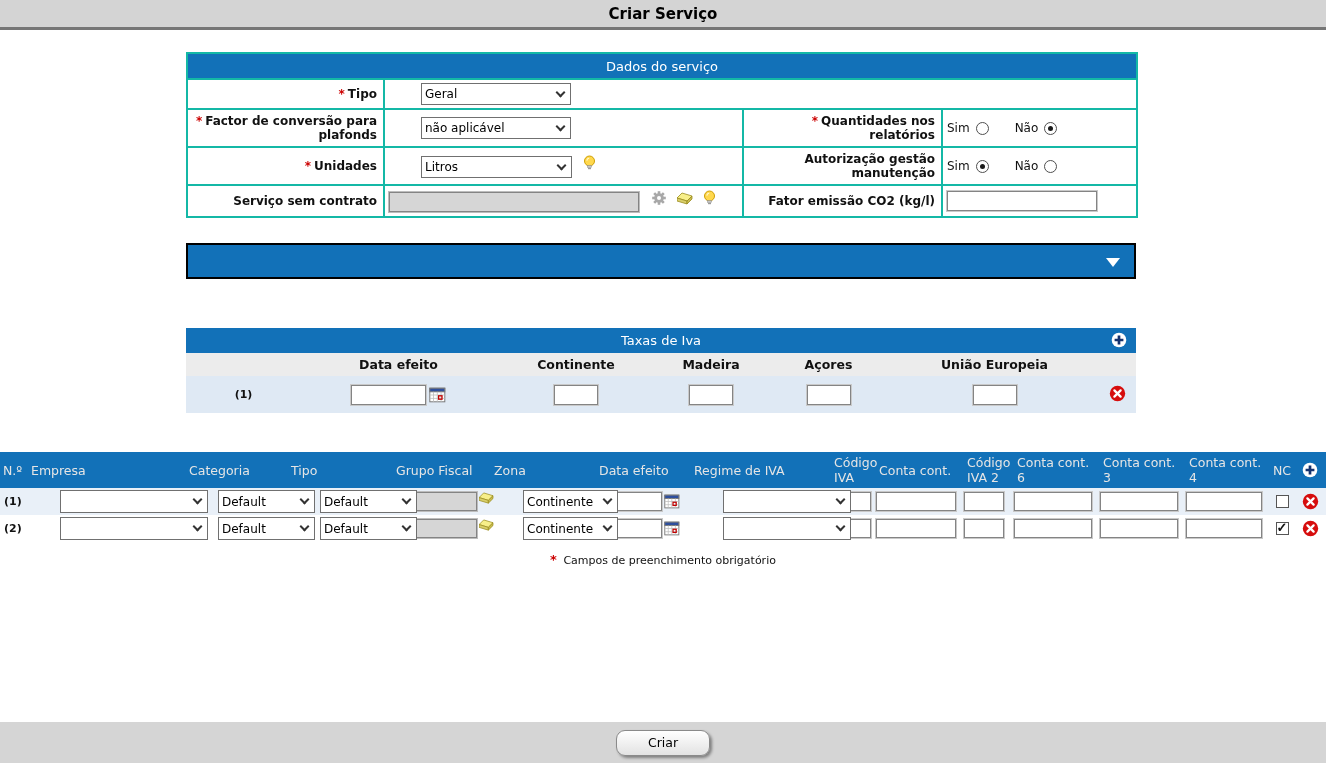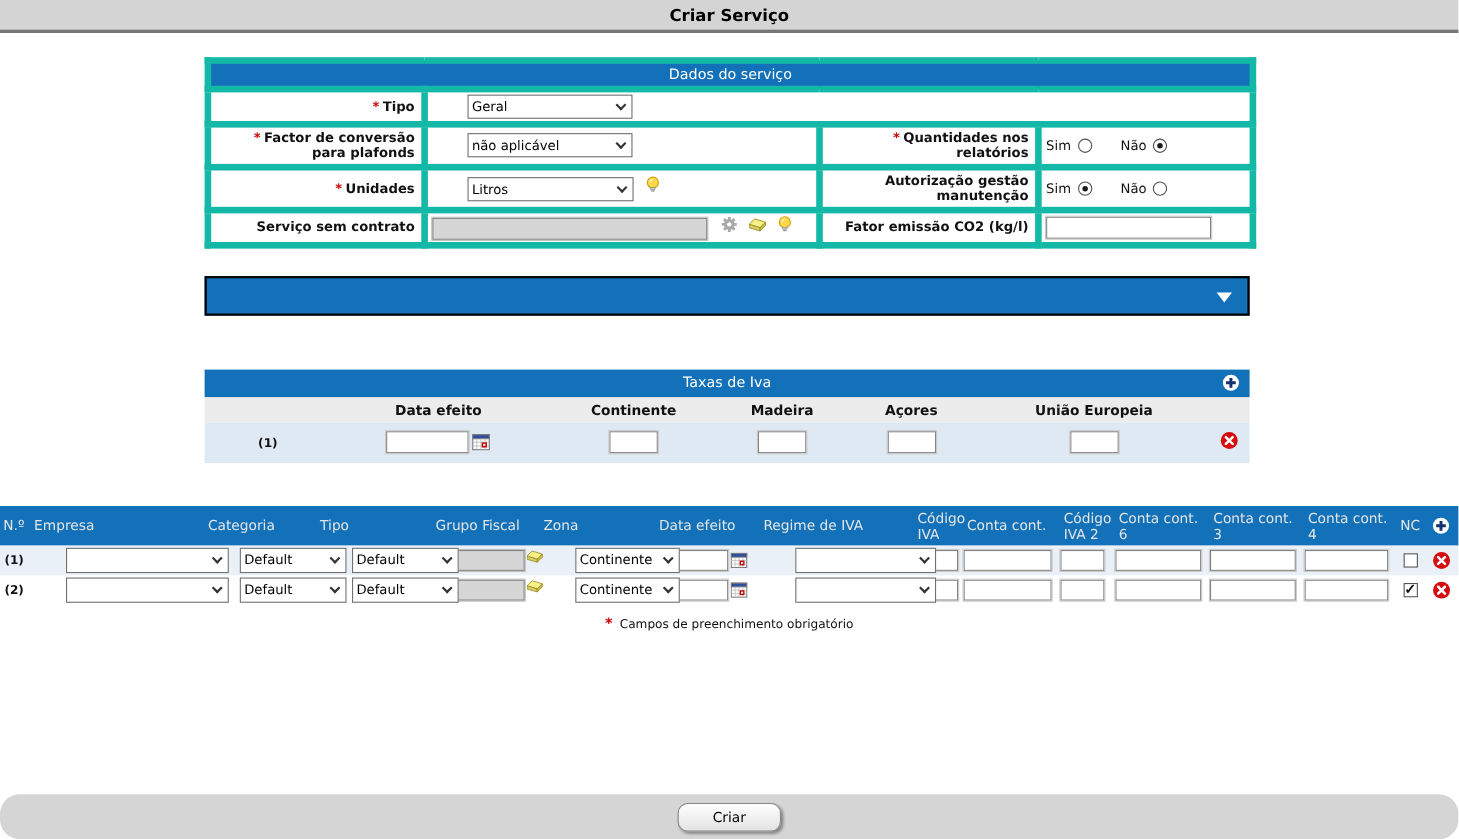--- a/index.html
+++ b/index.html
@@ -74,21 +74,21 @@
   }
   .icon { display: inline-block; line-height: 0; }
 
   
   table.svc {
     margin: 22px 0 0 186px;
     border-collapse: collapse;
     width: 950px;
     table-layout: fixed;
   }
-  table.svc td { border: 6px solid #14b8a6; padding: 2px 4px; vertical-align: middle; }
+  table.svc td { border: 2px solid #14b8a6; padding: 2px 4px; vertical-align: middle; }
   table.svc td.hdr {
     background: #1271b8; color: #fff; text-align: center;
     font-size: 13px; height: 26px; padding: 0;
   }
   td.lbl {
     text-align: right; font-weight: bold; padding-right: 6px !important;
     line-height: 1.2;
   }
   .rowT  { height: 30px; } .rowN { height: 32px; }
   .rowF  { height: 38px; } .rowU { height: 38px; } .rowS { height: 32px; }
@@ -160,21 +160,21 @@
   
   .footnote {
     margin-top: 10px; text-align: center; font-size: 11px;
   }
   .footnote .req { font-size: 13px; }
 
   
   .bottom-bar {
     position: absolute; left: 0; bottom: 0; width: 1326px; height: 41px;
     background: #d5d5d5;
-    display: flex; align-items: center; justify-content: center; border-radius: 18px;
+    display: flex; align-items: center; justify-content: center;
   }
   .btn-create {
     width: 94px; height: 26px;
     border: 1px solid #8a8a8a; border-radius: 9px;
     background: linear-gradient(#ffffff, #e2e2e2);
     box-shadow: 2px 2px 3px rgba(0,0,0,0.4);
     font: 12.5px "DejaVu Sans", sans-serif;
     cursor: pointer;
   }
 </style>

